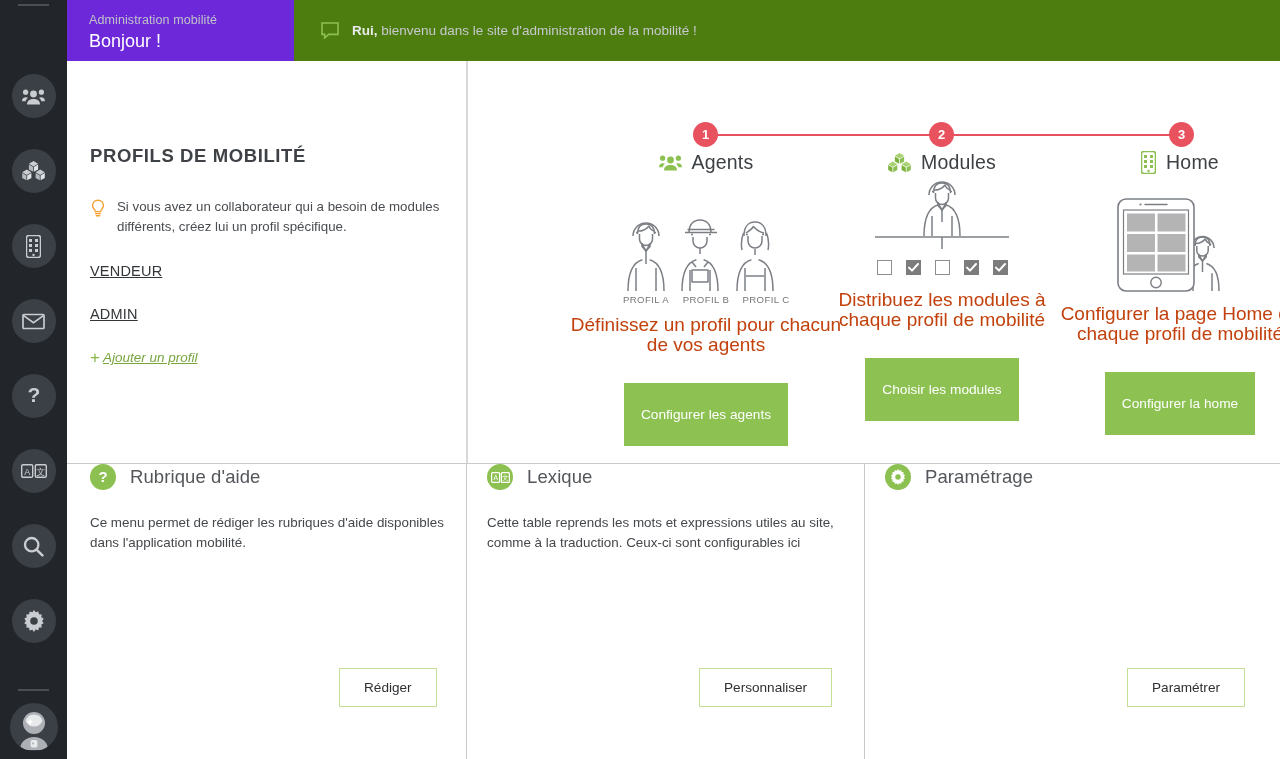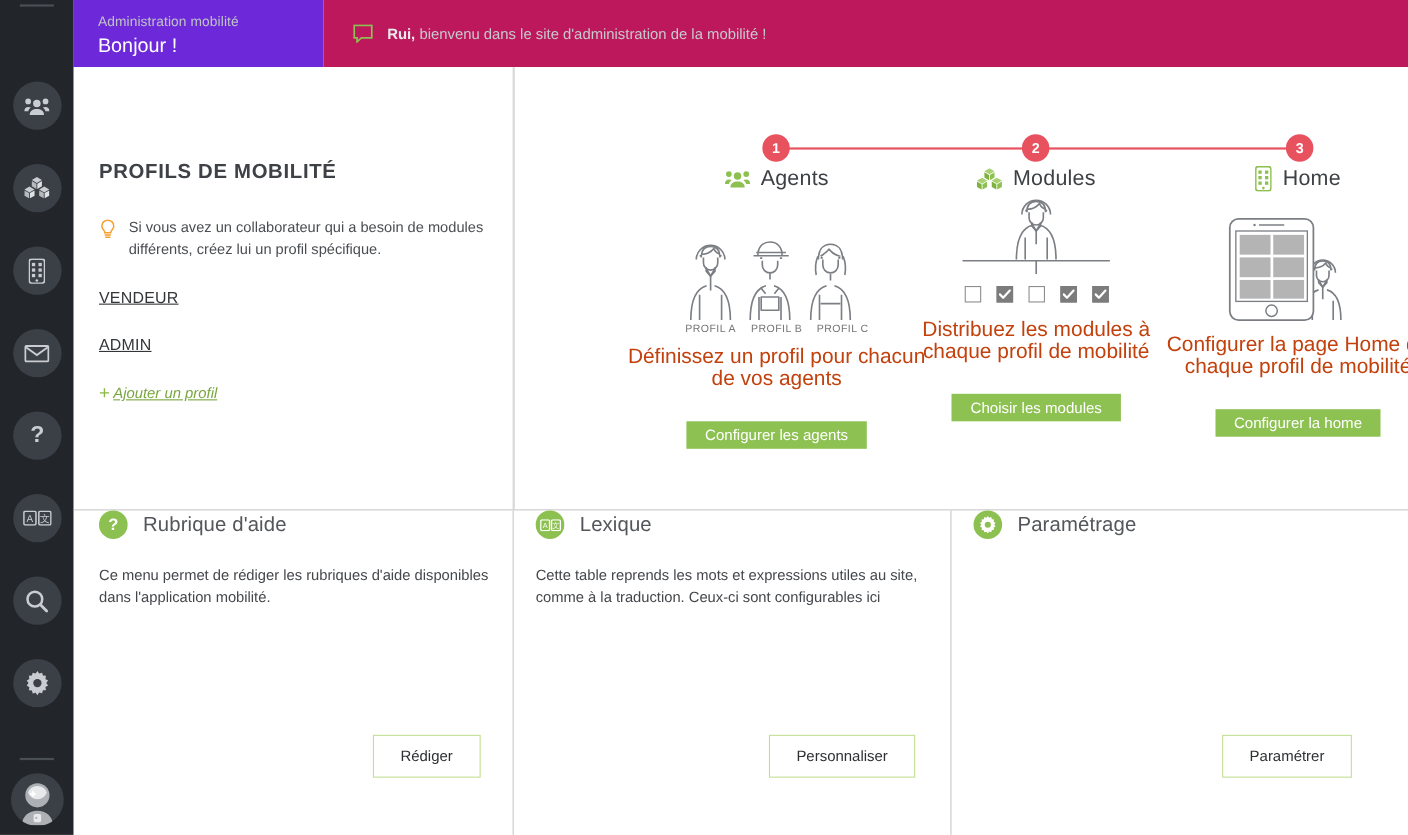--- a/index.html
+++ b/index.html
@@ -57,21 +57,21 @@
   .hdr-sub {
     font-size: 12.5px; color: #bfc3c8; letter-spacing: .1px;
     line-height: 15px;
   }
   .hdr-title {
     font-size: 18px; color: #ffffff; line-height: 22px; margin-top: 2px;
   }
   .hdr-right {
     position: absolute; left: 294px; top: 0;
     width: 986px; height: 61px;
-    background: #be185d;
+    background: #4d7c0f;
     display: flex; align-items: center;
     padding-left: 27px;
   }
   .hdr-msg {
     font-size: 13.5px; color: #c7cacd; margin-left: 13px;
   }
   .hdr-msg b { color: #e9ebec; font-weight: bold; }
 
   
   .body-area {
@@ -143,21 +143,21 @@
     display: flex; align-items: center; justify-content: center; gap: 10px;
   }
   .col-name { font-size: 19.5px; color: #3d4044; letter-spacing: .2px; }
   .art { height: 118px; display: flex; align-items: flex-end; justify-content: center; }
   .col-desc {
     font-size: 19px; color: #c2410c; line-height: 20px; margin-top: 10px; text-align: center;
   }
   .btn-green {
     display: inline-block; margin-top: 28px;
     background: #8dc152; color: #fff; font-size: 13.7px;
-    padding: 5px 17px; border: none; cursor: pointer;
+    padding: 24px 17px; border: none; cursor: pointer;
     font-family: "Liberation Sans", sans-serif;
   }
   .profil-labels {
     display: flex; justify-content: center; gap: 0px; margin-top: 2px;
   }
   .profil-labels span {
     font-size: 9.6px; color: #757575; letter-spacing: .4px; width: 60px;
   }
   .checks { display: flex; justify-content: center; gap: 14px; margin-top: 4px; }
   .cb { width: 15px; height: 15px; border: 1px solid #8e8e8e; background: #fff; cursor: pointer; }
@@ -537,17 +537,17 @@
     <div class="card" style="left:818px; width:377px">
       <div class="card-head">
         <div class="badge">
           <svg width="16" height="16" viewBox="0 0 22 22">
             <path fill="#fff" d="M11 0l1.6 2.3 2.7-.8.7 2.7 2.8.2-.5 2.8 2.4 1.4-1.6 2.3 1.6 2.3-2.4 1.4.5 2.8-2.8.2-.7 2.7-2.7-.8L11 22l-1.6-2.3-2.7.8-.7-2.7-2.8-.2.5-2.8L1.3 13.2l1.6-2.3-1.6-2.3 2.4-1.4-.5-2.8 2.8-.2.7-2.7 2.7.8z"></path>
             <circle cx="11" cy="11" r="3.8" fill="#8cc051"></circle>
           </svg>
         </div>
         <span class="card-title">Paramétrage</span>
       </div>
-      <button class="btn-outline" style="left:226px">Paramétrer</button>
+      <button class="btn-outline" style="left:242px">Paramétrer</button>
     </div>
 
   </div>
 </div>
 
 </body></html>

